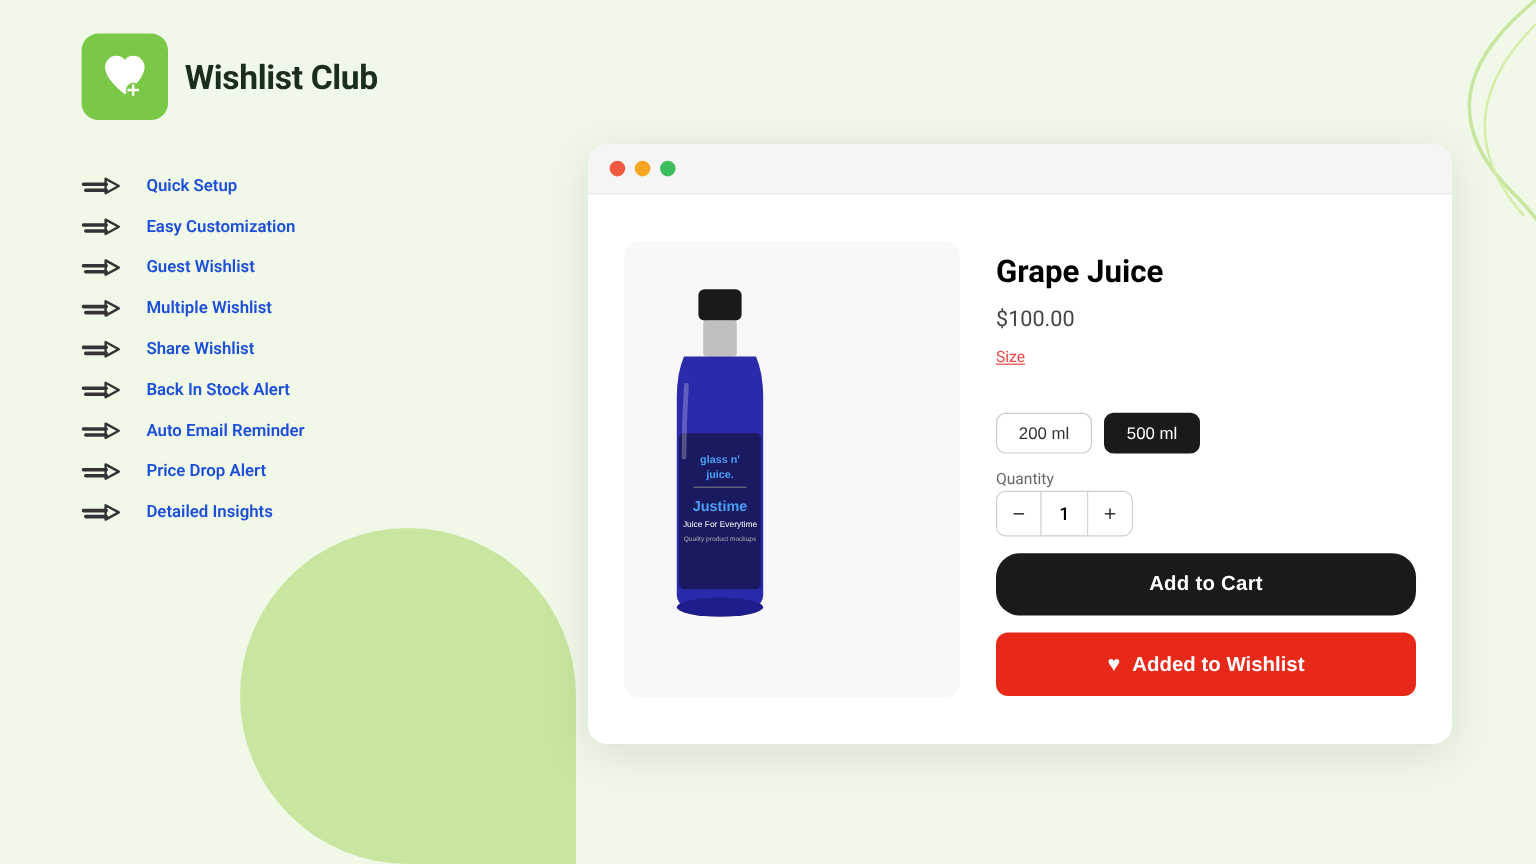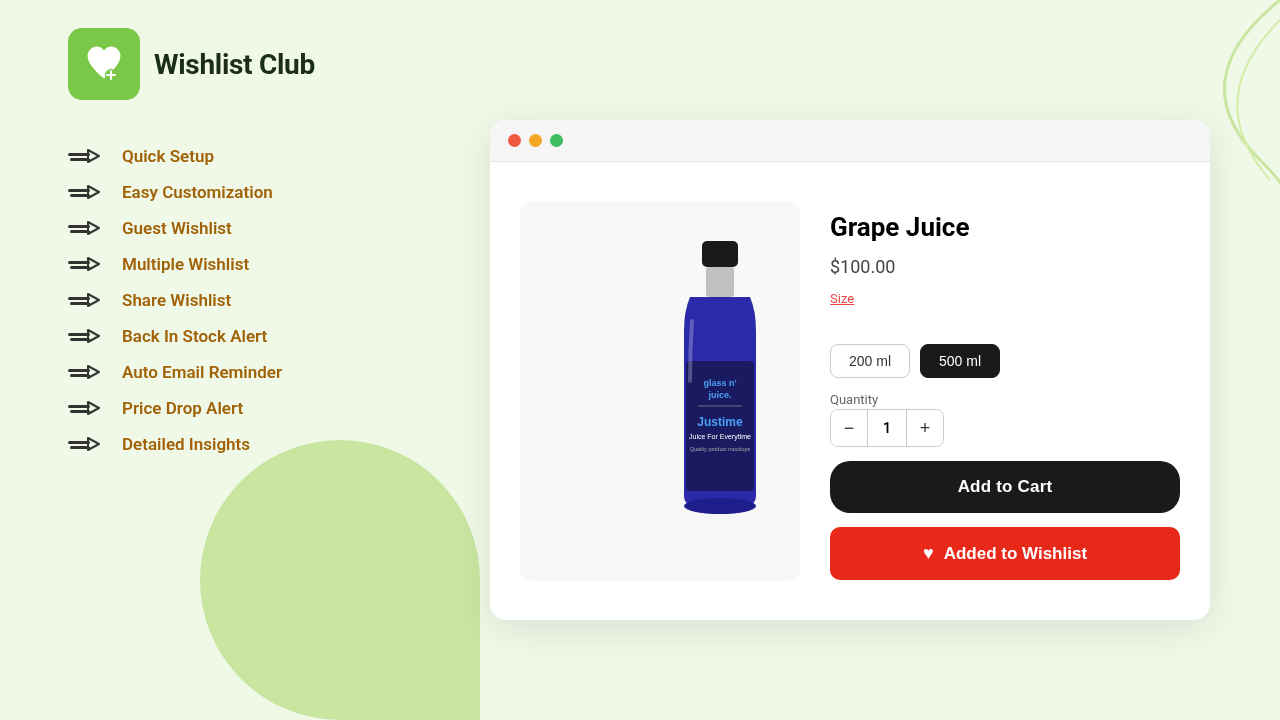--- a/index.html
+++ b/index.html
@@ -87,23 +87,23 @@
       cursor: pointer;
     }
 
     .arrow-icon {
       width: 36px;
       height: 18px;
       flex-shrink: 0;
     }
 
     .sidebar-label {
-      font-size: 17px;
+      font-size: 14px;
       font-weight: 600;
-      color: #a16207;
+      color: #1d4ed8;
     }
 
     
     .browser-card {
       position: absolute;
       top: 120px;
       left: 490px;
       width: 720px;
       height: 500px;
       background: #ffffff;
@@ -142,21 +142,21 @@
     }
 
     
     .product-image-area {
       width: 280px;
       height: 380px;
       background: #f8f8f8;
       border-radius: 12px;
       display: flex;
       align-items: center;
-      justify-content: flex-end;
+      justify-content: flex-start;
       flex-shrink: 0;
       overflow: hidden;
     }
 
     
     .bottle-svg {
       width: 160px;
       height: 320px;
     }
 

